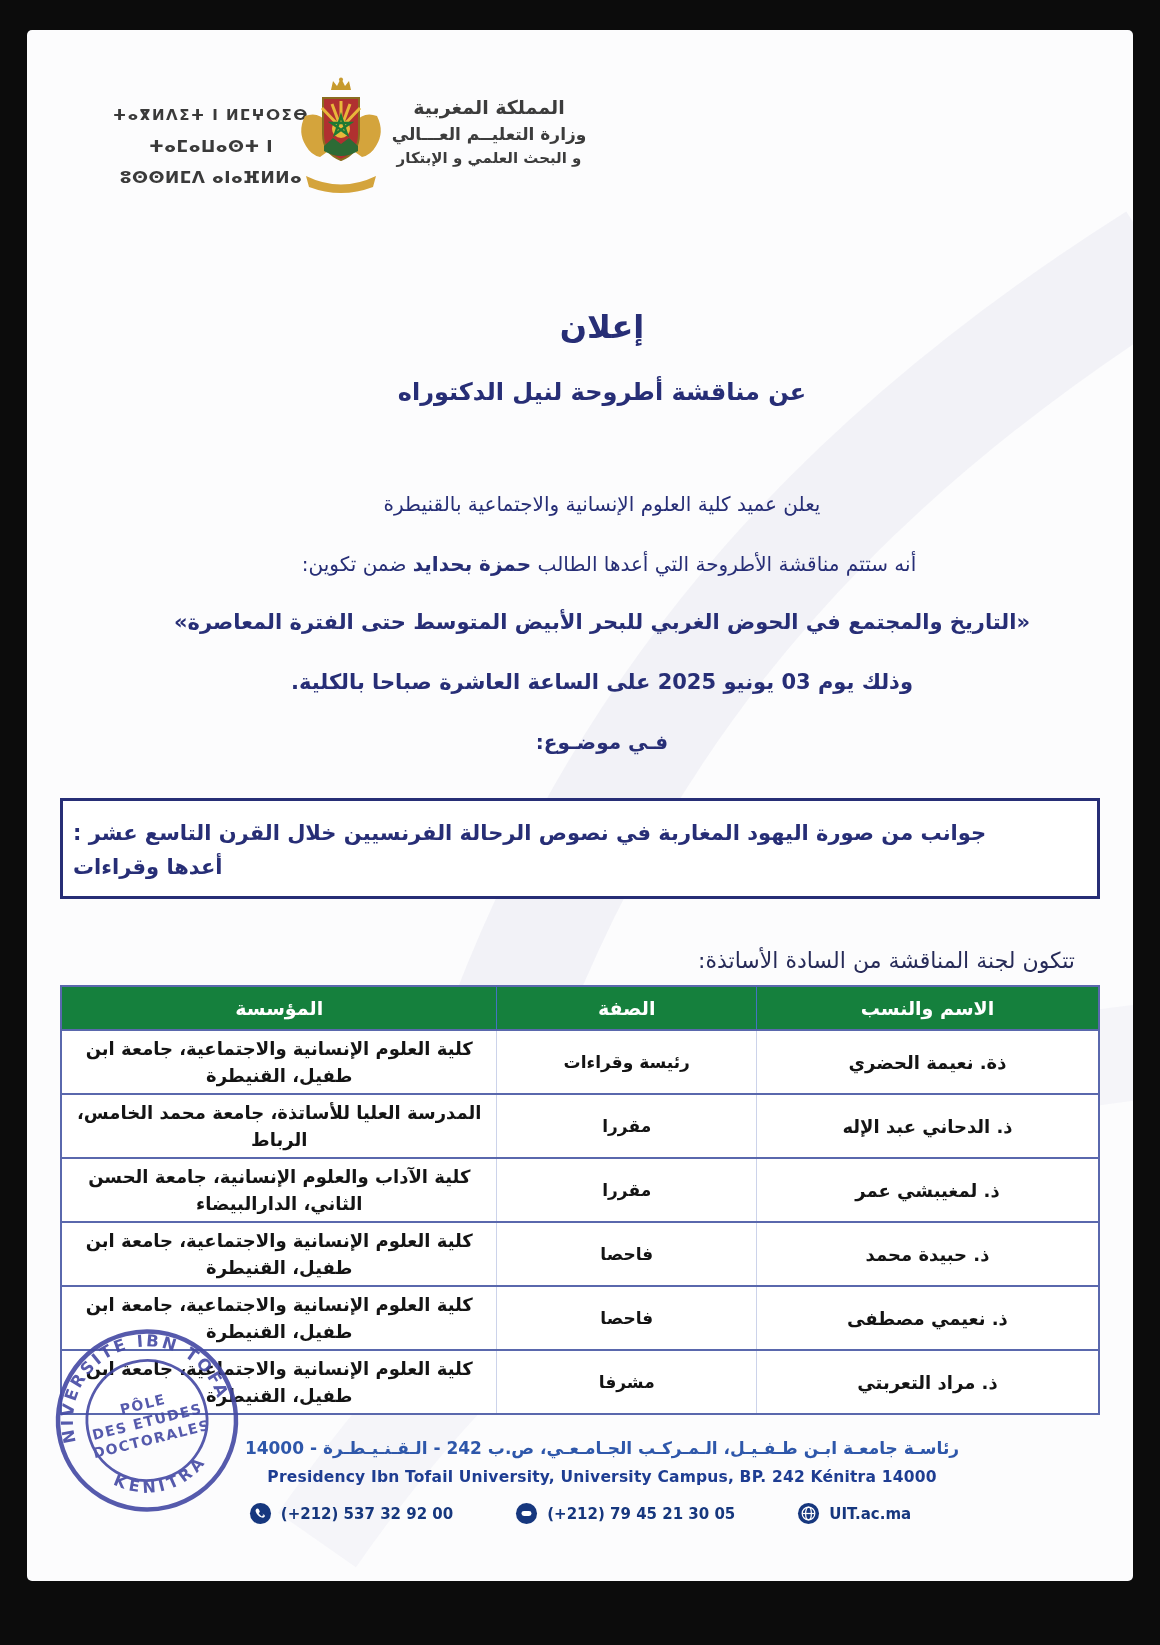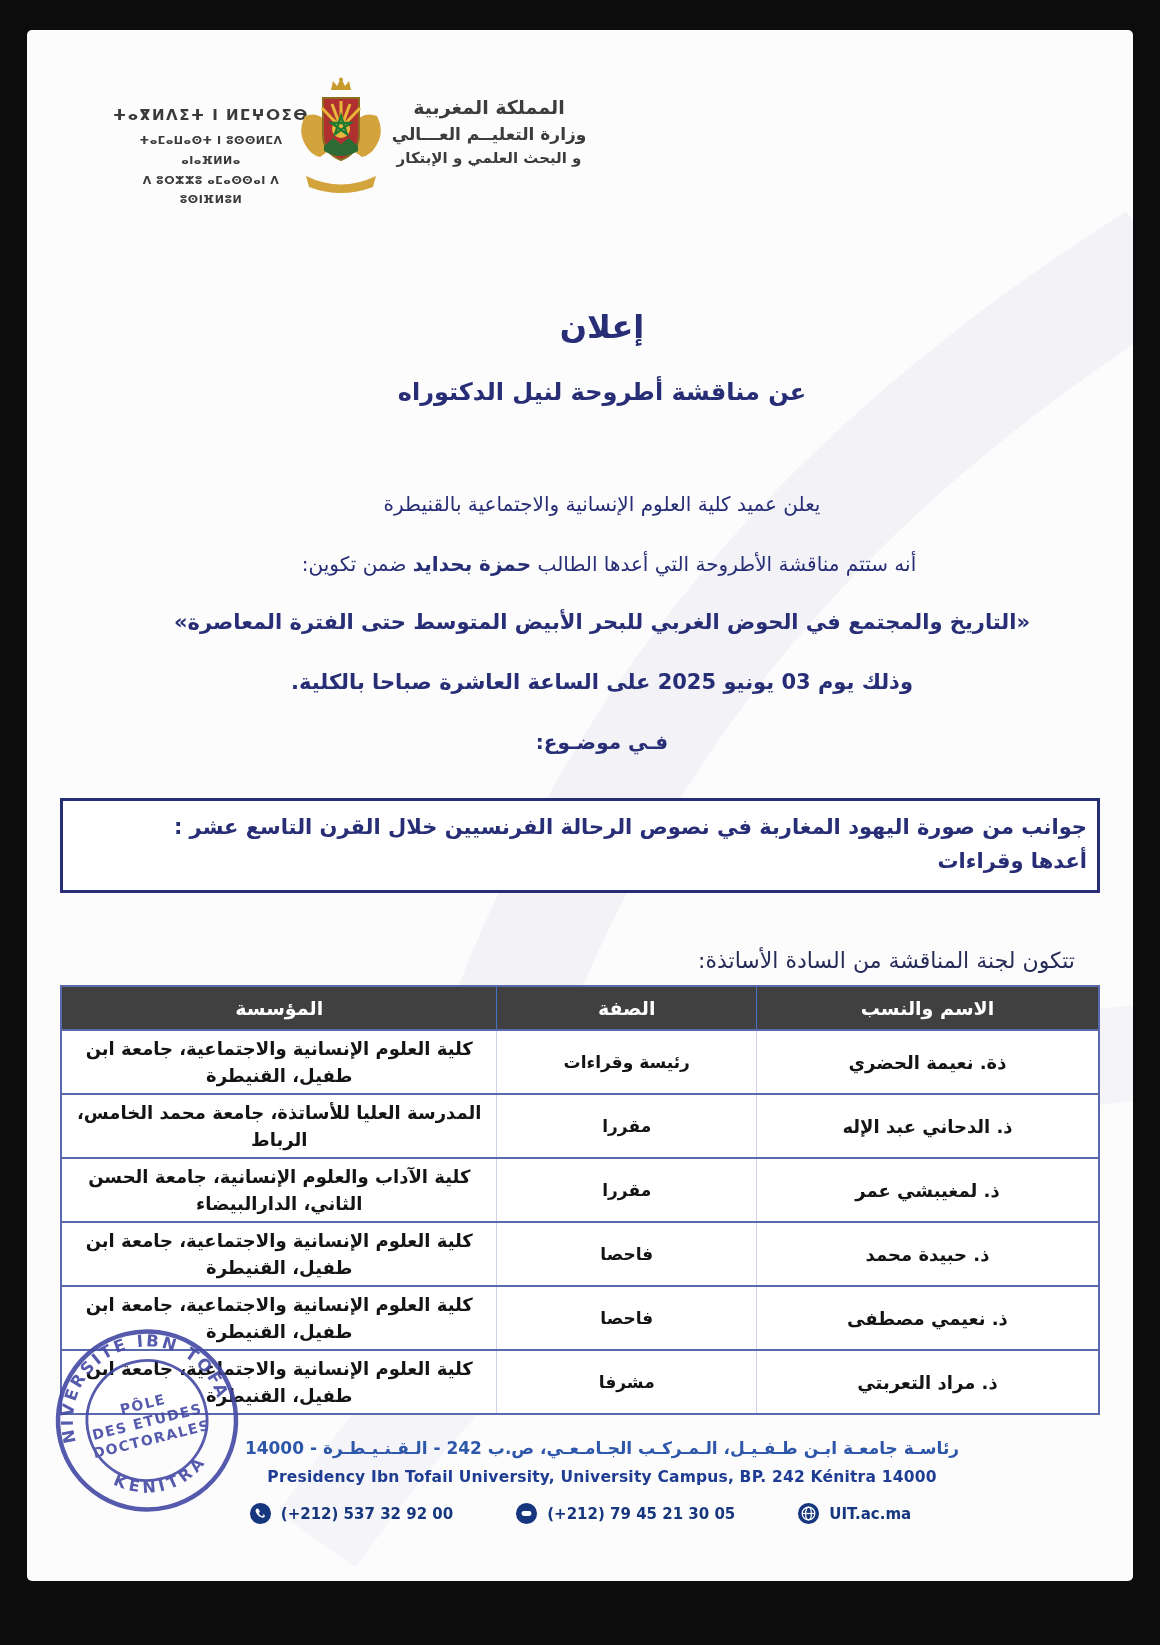--- a/index.html
+++ b/index.html
@@ -16,21 +16,21 @@
     background:#fcfcfd;
     border-radius:5px;
     overflow:hidden;
   }
   .watermark { position:absolute; left:0; top:0; z-index:0; }
   .layer { position:absolute; z-index:1; }
 
   
   .tifinagh-block { left:86px; top:76px; width:196px; text-align:center; color:#3a3a3a; }
   .tifinagh-block .t1 { font-size:15px; font-weight:bold; letter-spacing:1.5px; margin-bottom:7px; }
-  .tifinagh-block .t2 { font-size:11px; font-weight:bold; letter-spacing:.5px; line-height:1.8; }
+  .tifinagh-block .t2 { font-size:17px; font-weight:bold; letter-spacing:.5px; line-height:1.8; }
 
   .coat { left:266px; top:46px; }
 
   .ministry { left:356px; top:66px; width:212px; text-align:center; direction:rtl; color:#3c3c3c; }
   .ministry .m1 { font-size:19px; font-weight:bold; margin-bottom:6px; }
   .ministry .m2 { font-size:17px; font-weight:bold; margin-bottom:5px; }
   .ministry .m3 { font-size:15px; font-weight:bold; }
 
   .uni-logo { left:698px; top:40px; display:flex; gap:14px; }
   .uni-text { padding-top:26px; }
@@ -45,35 +45,35 @@
   .b1 { top:462px; font-size:20px; }
   .b2 { top:522px; font-size:20px;padding-left:7px; }
   .b2 b { font-weight:bold; }
   .b3 { top:580px; font-size:21px; font-weight:bold; }
   .b4 { top:640px; font-size:21px; font-weight:bold; }
   .b5 { top:700px; font-size:20px; font-weight:bold; }
 
   .subject-box {
     left:33px; top:768px; width:1040px; box-sizing:border-box;
     border:3px solid #272e76; background:#ffffff;
-    text-align:right; direction:rtl;
+    text-align:left; direction:rtl;
     color:#272e76; font-weight:bold; font-size:21px; line-height:1.6;
-    padding:10px 10px 12px;
+    padding:16px 10px 12px;
   }
 
   .committee-intro { top:918px; right:58px; direction:rtl; font-size:22px; color:#272b58; }
 
   
   table.committee {
     left:33px; top:955px; width:1040px;
     border-collapse:collapse; direction:rtl;
     border:2px solid #5a68ad;
   }
   table.committee th {
-    background:#404040; color:#ffffff;
+    background:#15803d; color:#ffffff;
     font-size:19px; font-weight:bold; height:40px;
     border:1px solid #4472c4;
   }
   table.committee td {
     background:#ffffff;
     border-top:2px solid #5a68ad; border-bottom:2px solid #5a68ad;
     border-left:1px solid #ccd3ea; border-right:1px solid #ccd3ea;
     text-align:center; vertical-align:middle;
     height:52px; padding:4px 10px; color:#141414;
   }
@@ -100,21 +100,20 @@
 <div class="page">
 
   <svg class="watermark" width="1106" height="1551">
     <path d="M1130 230 C 830 420, 610 650, 480 990" stroke="#ecedf4" stroke-width="115" fill="none" opacity="0.65"></path>
     <path d="M290 1510 C 520 1180, 770 1060, 1130 1020" stroke="#eeeff5" stroke-width="95" fill="none" opacity="0.55"></path>
   </svg>
 
   <div class="layer tifinagh-block">
     <div class="t1">ⵜⴰⴳⵍⴷⵉⵜ ⵏ ⵍⵎⵖⵔⵉⴱ</div>
     <div class="t2">ⵜⴰⵎⴰⵡⴰⵙⵜ ⵏ ⵓⵙⵙⵍⵎⴷ ⴰⵏⴰⴼⵍⵍⴰ</div>
-    <div class="t2">ⴷ ⵓⵔⵣⵣⵓ ⴰⵎⴰⵙⵙⴰⵏ ⴷ ⵓⵙⵏⴼⵍⵓⵍ</div>
   </div>
 
   <svg class="layer coat" width="96" height="122" viewBox="0 0 96 122">
 
     <path d="M38 14 h20 l-2 -9 -4 5 -4 -8 -4 8 -4 -5 z" fill="#c79a2e"></path>
     <circle cx="48" cy="3.5" r="2" fill="#c79a2e"></circle>
 
     <path d="M12 40 q-8 16 1 30 q5 9 14 11 l7 -5 v-30 q-9 -11 -22 -6 z" fill="#d4a43c"></path>
     <path d="M84 40 q8 16 -1 30 q-5 9 -14 11 l-7 -5 v-30 q9 -11 22 -6 z" fill="#d4a43c"></path>
 

